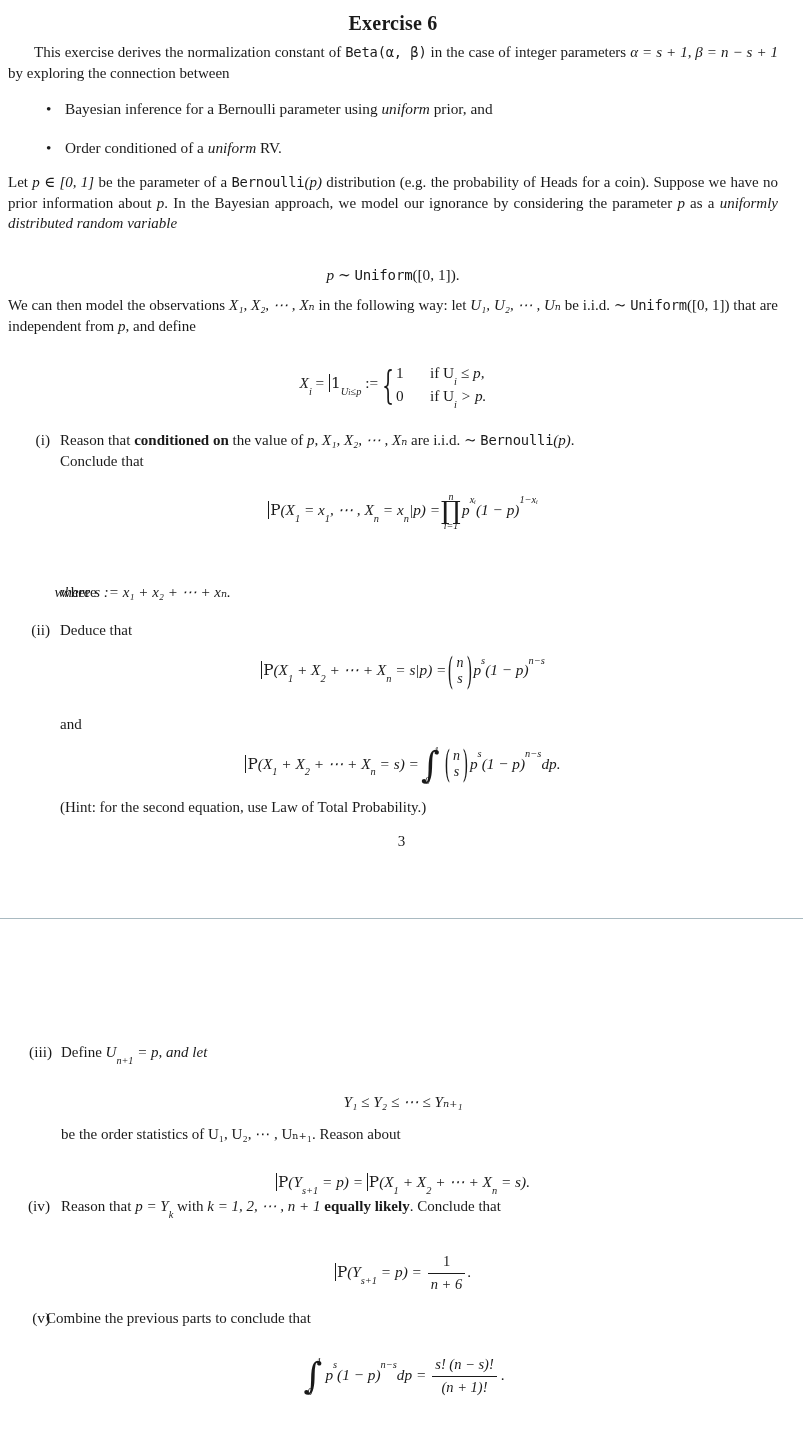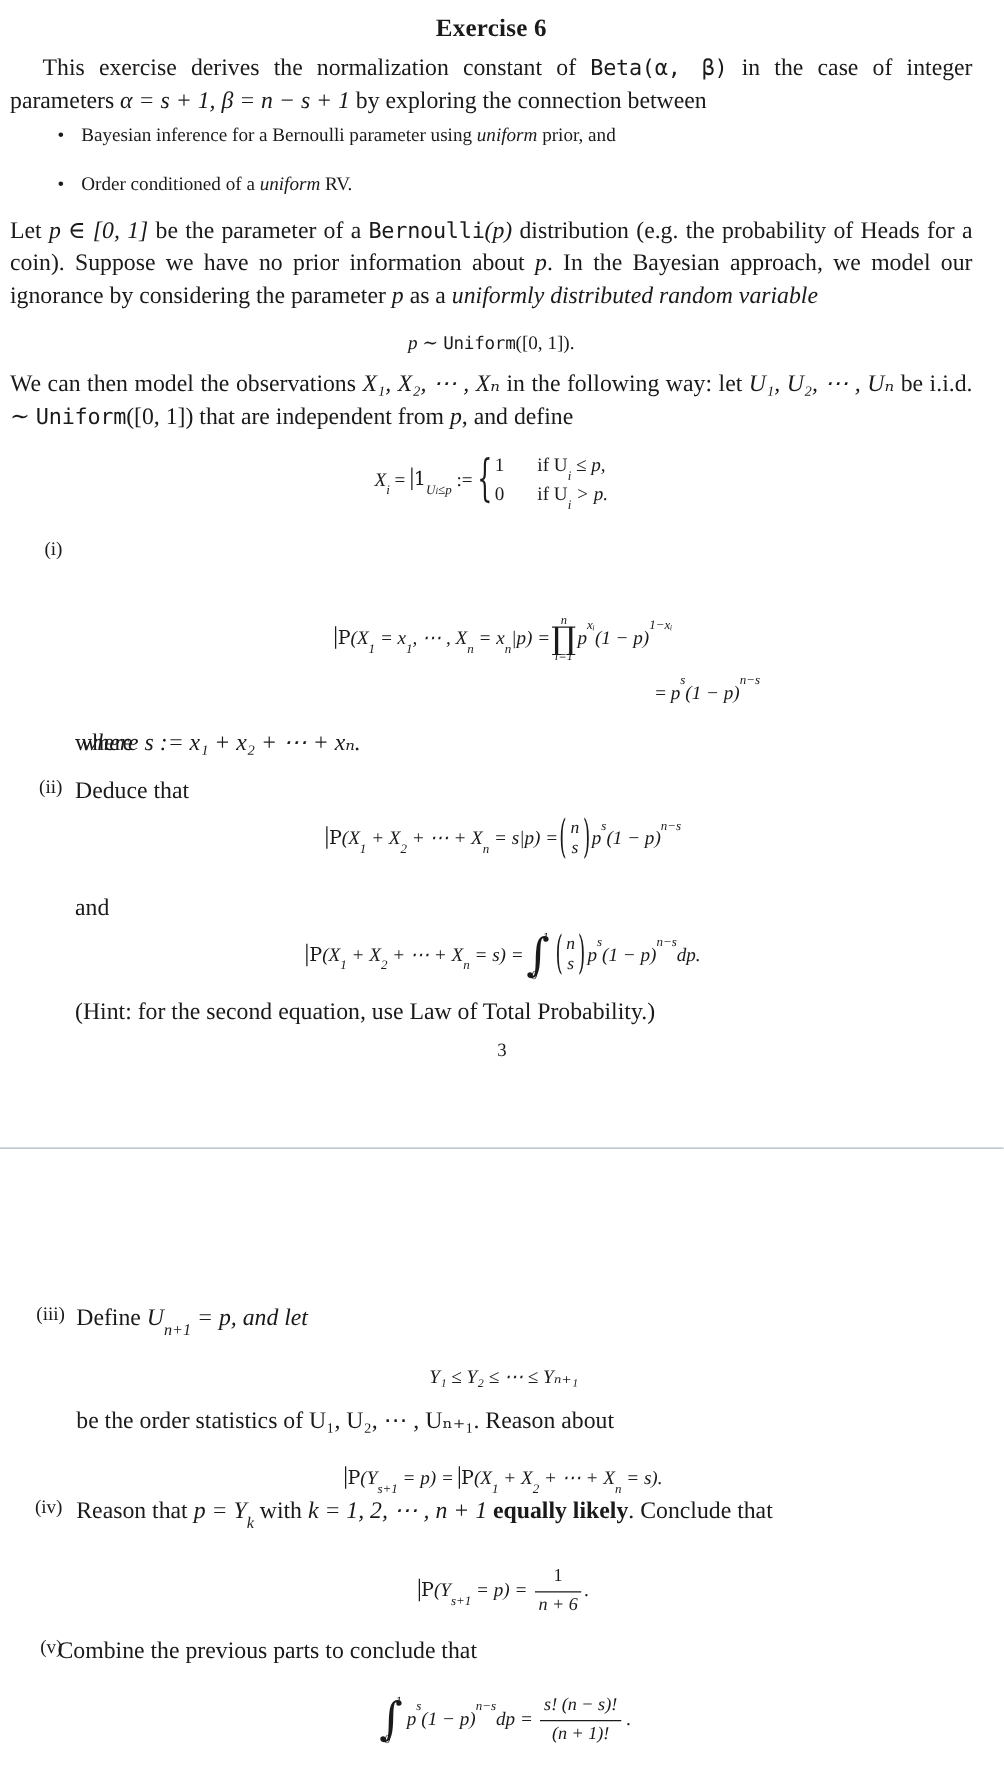--- a/index.html
+++ b/index.html
@@ -26,21 +26,21 @@
   .title {
     text-align: center;
     font-weight: bold;
     font-size: 20px;
     letter-spacing: 0.2px;
     margin: 8px 0 0 0;
     padding: 0;
   }
 
   .para {
-    font-size: 19px;
+    font-size: 15px;
     line-height: 1.37;
     text-align: justify;
     margin: 0;
     padding: 0;
   }
 
   .body-block {
     position: absolute;
     left: 8px;
     width: 770px;
@@ -277,30 +277,29 @@
             <span class="crow"><span class="cval mr">1</span><span class="mr">if U</span><sub class="mi">i</sub><span class="mi"> ≤ p,</span></span>
             <span class="crow"><span class="cval mr">0</span><span class="mr">if U</span><sub class="mi">i</sub><span class="mi"> &gt; p.</span></span>
           </span></span>
     </div>
   </div>
 
   <div class="body-block" style="top:430px;">
     <div class="enum-item">
       <span class="enum-label" style="left:10px; width:32px;">(i)</span>
       <div class="enum-body" style="margin-left:52px; width:718px;">
+        <div class="para"><span>Reason that </span><span class="bold">conditioned on</span><span> the value of </span><span class="mi">p</span><span>, </span><span class="mi">X₁, X₂, ⋯ , Xₙ</span><span> are i.i.d. ∼ </span><span class="mtt">Bernoulli</span><span class="mi">(p)</span><span>.</span></div>
+        <div class="para">Conclude that</div>
       </div>
     </div>
   </div>
 
   <div class="body-block" style="top:492px;">
     <div class="eq" style="padding-left:20px;">
       <span class="mi" style="font-style:normal;"><span class="bb" style="border-left:1px solid #1a1a1a;padding-left:1px;">P</span><span class="mi">(X</span><sub class="mi">1</sub><span class="mi"> = x</span><sub class="mi">1</sub><span class="mi">, ⋯ , X</span><sub class="mi">n</sub><span class="mi"> = x</span><sub class="mi">n</sub><span class="mi">|p) =</span></span><span class="bigop"><span class="lim-top">n</span><span class="glyph">∏</span><span class="lim-bot">i=1</span></span><span><span class="mi">p</span><sup class="mi">xᵢ</sup><span class="mi">(1 − p)</span><sup class="mi">1−xᵢ</sup></span>
-    </div>
-    <div class="eq" style="text-align:right; padding-right:170px; margin-top:14px;">
-      <span class="mr">= </span><span class="mi">p</span><sup class="mi">s</sup><span class="mi">(1 − p)</span><sup class="mi">n−s</sup>
     </div>
   </div>
 
   <div class="body-block" style="top:582px;">
     <div class="para" style="margin-left:52px;"><span class="mr">where </span><span class="mi" style="margin-left:-46px;">where s := x₁ + x₂ + ⋯ + xₙ.</span></div>
   </div>
 
   <div class="body-block" style="top:620px;">
     <div class="enum-item">
       <span class="enum-label" style="left:4px; width:38px;">(ii)</span>

